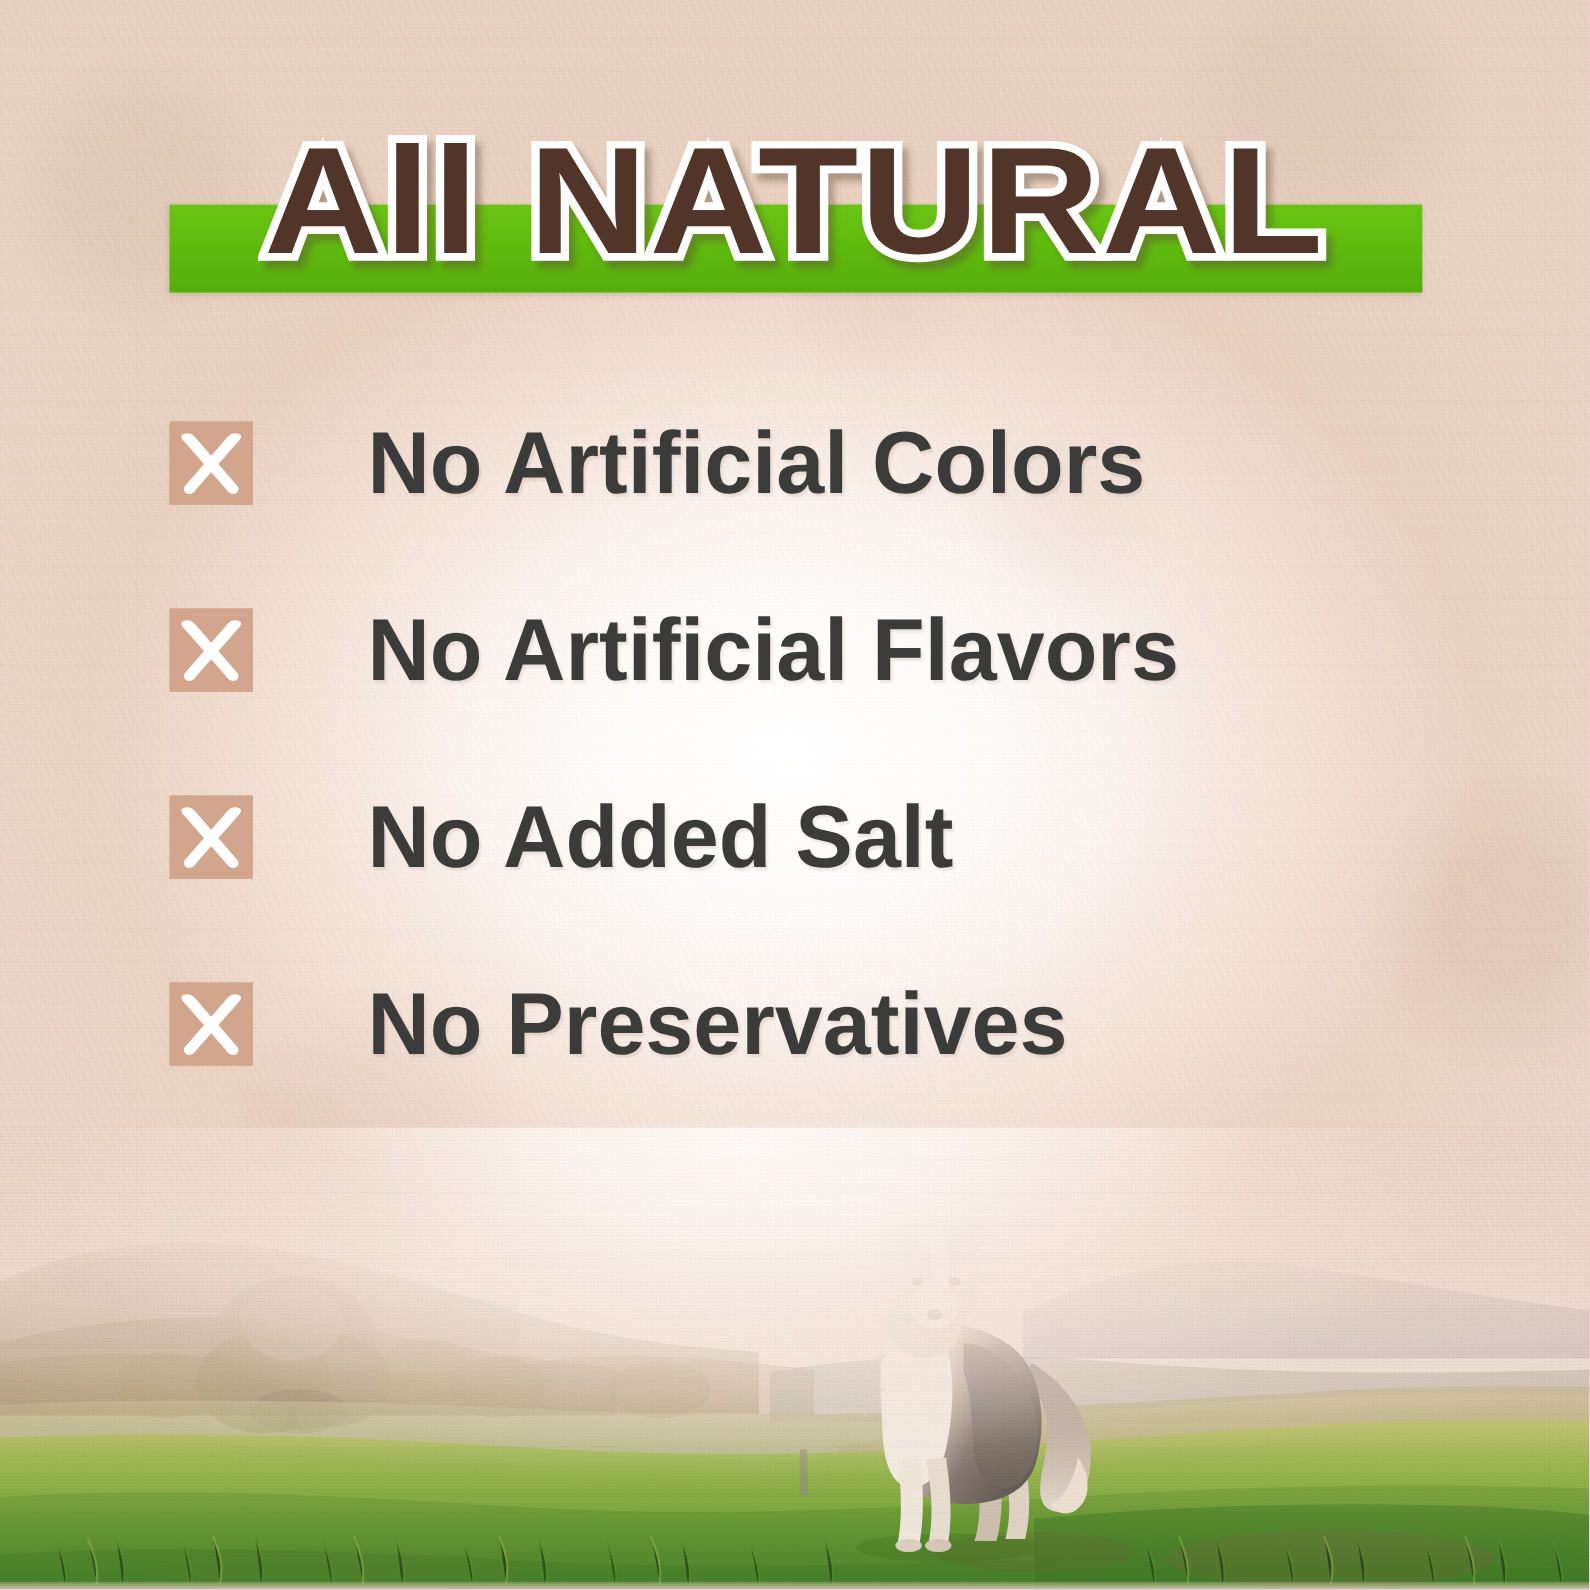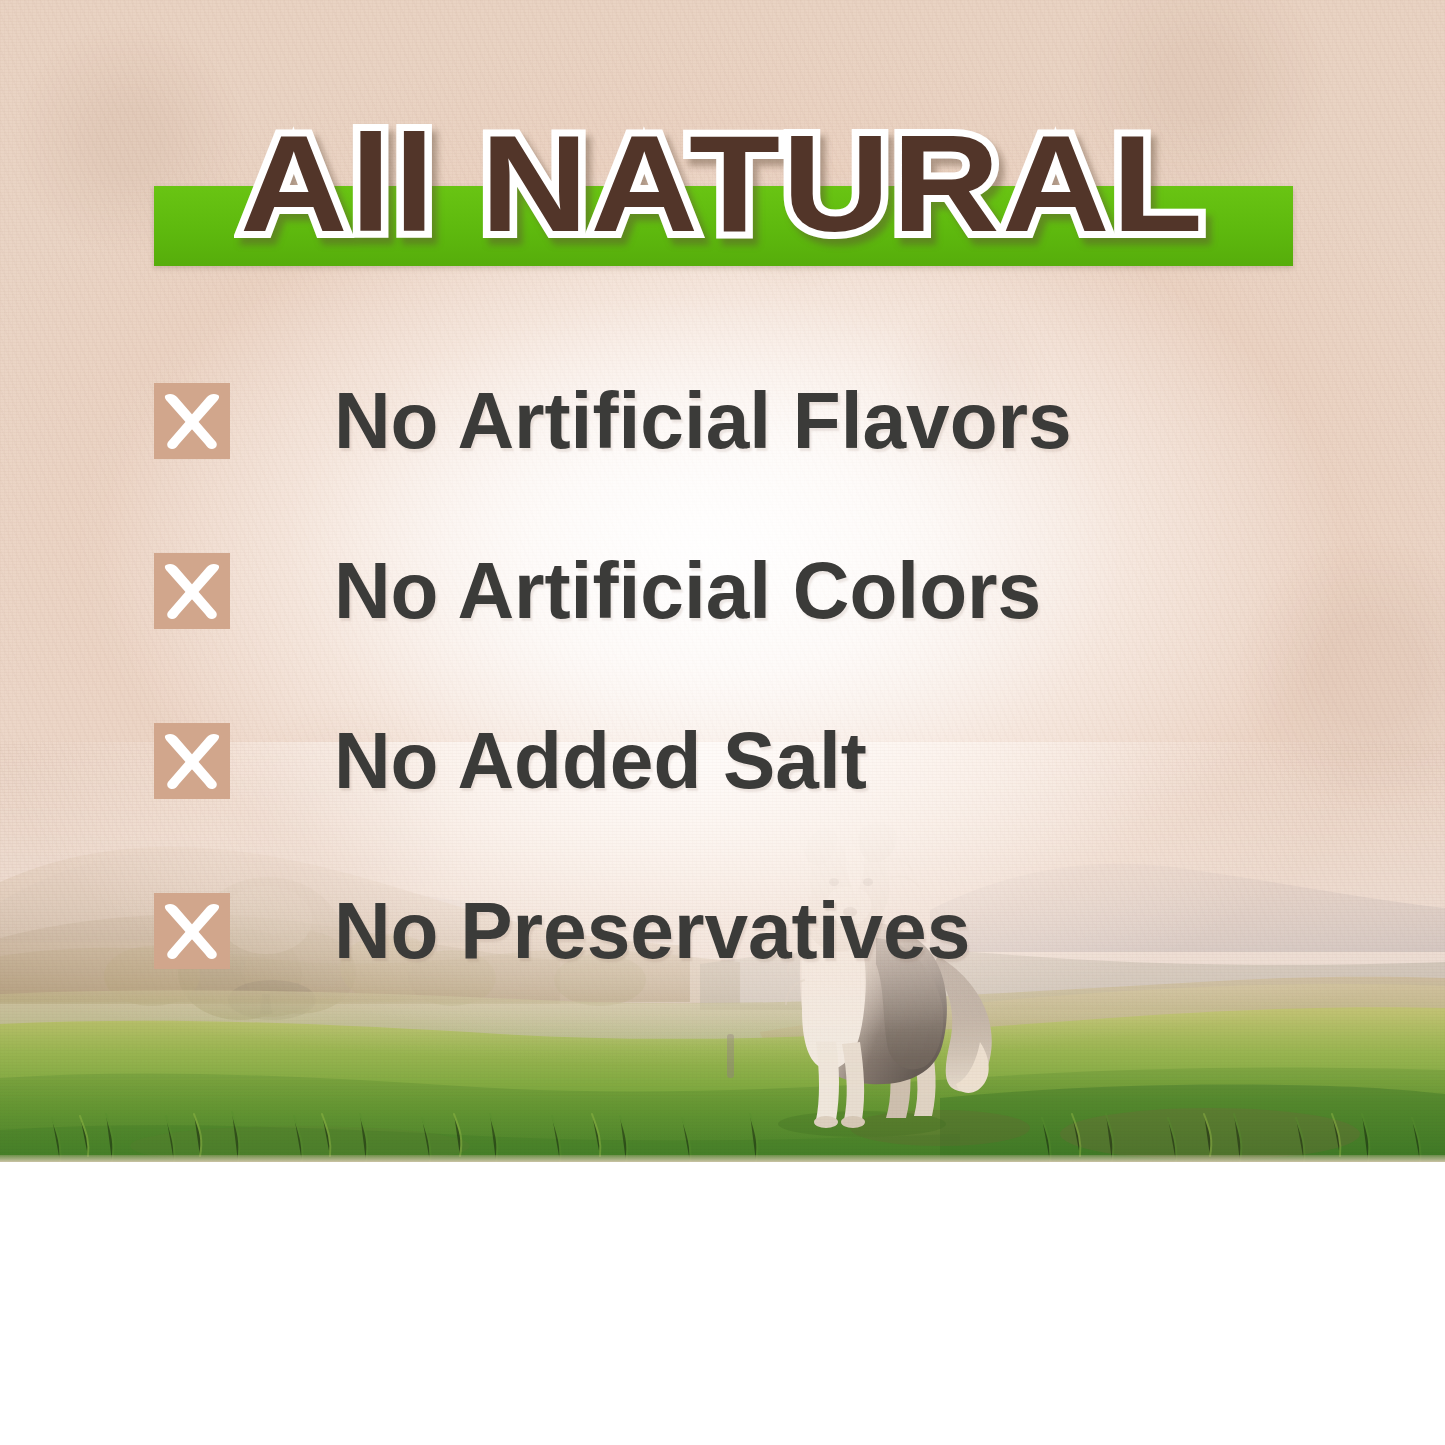--- a/index.html
+++ b/index.html
@@ -5,21 +5,21 @@
   * { margin:0; padding:0; box-sizing:border-box; }
 
   html, body {
     width:1445px; height:1445px;
     overflow:hidden;
     font-family:"Liberation Sans", sans-serif;
   }
 
   #stage {
     position:relative;
-    width:1445px; height:1162px;
+    width:1445px; height:1445px;
     background:#f0abfc;
     overflow:hidden;
   }
 
   
   .paper-base{
     position:absolute; inset:0;
     background:
       radial-gradient(ellipse 58% 46% at 50% 48%,
          rgba(255,253,252,1) 0%,
@@ -357,31 +357,31 @@
 
   <div id="bullet-list">
 
     <div class="bullet-row">
       <div class="x-box">
         <svg viewBox="0 0 76 76" aria-hidden="true">
           <path d="M12,12 C16,10 20,11 23,14 L62,59 C64,62 62,66 58,66 C55,66 53,64 51,61 L13,18 C11,16 10,13 12,12 Z" fill="#ffffff"></path>
           <path d="M64,12 C60,10 56,11 53,14 L14,59 C12,62 14,66 18,66 C21,66 23,64 25,61 L63,18 C65,16 66,13 64,12 Z" fill="#ffffff"></path>
         </svg>
       </div>
-      <div class="bullet-label">No Artificial Flavors</div>
+      <div class="bullet-label">No Artificial Colors</div>
     </div>
 
     <div class="bullet-row">
       <div class="x-box">
         <svg viewBox="0 0 76 76" aria-hidden="true">
           <path d="M12,12 C16,10 20,11 23,14 L62,59 C64,62 62,66 58,66 C55,66 53,64 51,61 L13,18 C11,16 10,13 12,12 Z" fill="#ffffff"></path>
           <path d="M64,12 C60,10 56,11 53,14 L14,59 C12,62 14,66 18,66 C21,66 23,64 25,61 L63,18 C65,16 66,13 64,12 Z" fill="#ffffff"></path>
         </svg>
       </div>
-      <div class="bullet-label">No Artificial Colors</div>
+      <div class="bullet-label">No Artificial Flavors</div>
     </div>
 
     <div class="bullet-row">
       <div class="x-box">
         <svg viewBox="0 0 76 76" aria-hidden="true">
           <path d="M12,12 C16,10 20,11 23,14 L62,59 C64,62 62,66 58,66 C55,66 53,64 51,61 L13,18 C11,16 10,13 12,12 Z" fill="#ffffff"></path>
           <path d="M64,12 C60,10 56,11 53,14 L14,59 C12,62 14,66 18,66 C21,66 23,64 25,61 L63,18 C65,16 66,13 64,12 Z" fill="#ffffff"></path>
         </svg>
       </div>
       <div class="bullet-label">No Added Salt</div>

